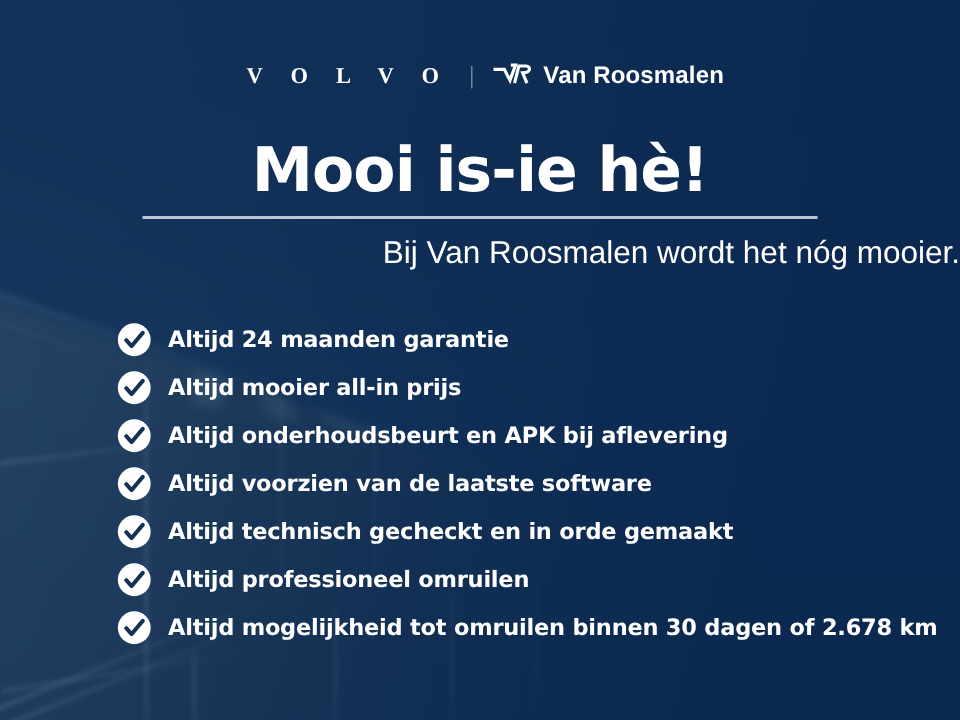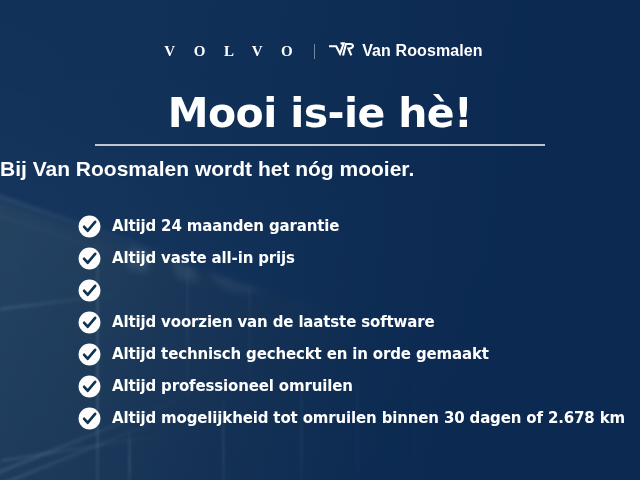--- a/index.html
+++ b/index.html
@@ -183,23 +183,23 @@
   .divider {
     position:absolute;
     top:144px; left:95px;
     width:450px; height:2px;
     background:rgba(255,255,255,.72);
   }
 
   .subhead {
     position:absolute;
     top:156px; left:0; right:0;
-    text-align:left;
+    text-align:right;
     font-family:"Liberation Sans", sans-serif;
-    font-weight:700;
+    font-weight:400;
     font-size:21px;
     line-height:26px;
     color:#ffffff;
   }
 
   
   .checklist {
     position:absolute;
     top:215px; left:78px;
     display:flex;
@@ -286,27 +286,28 @@
               <circle cx="12" cy="12" r="11.4" fill="#ffffff"></circle>
               <path d="M6.4 12.3 L10.2 16.4 L17.9 7.2" fill="none" stroke="#123257" stroke-width="2.8" stroke-linecap="round" stroke-linejoin="round"></path>
             </svg></span>
           <span class="check-label">Altijd 24 maanden garantie</span>
         </li>
         <li class="check-item">
           <span class="check-icon"><svg viewBox="0 0 24 24" width="23" height="23">
               <circle cx="12" cy="12" r="11.4" fill="#ffffff"></circle>
               <path d="M6.4 12.3 L10.2 16.4 L17.9 7.2" fill="none" stroke="#123257" stroke-width="2.8" stroke-linecap="round" stroke-linejoin="round"></path>
             </svg></span>
-          <span class="check-label">Altijd vaste all-in prijs</span>
-        </li>
-        <li class="check-item">
-          <span class="check-icon"><svg viewBox="0 0 24 24" width="23" height="23">
-              <circle cx="12" cy="12" r="11.4" fill="#ffffff"></circle>
-              <path d="M6.4 12.3 L10.2 16.4 L17.9 7.2" fill="none" stroke="#123257" stroke-width="2.8" stroke-linecap="round" stroke-linejoin="round"></path>
-            </svg></span>
+          <span class="check-label">Altijd mooier all-in prijs</span>
+        </li>
+        <li class="check-item">
+          <span class="check-icon"><svg viewBox="0 0 24 24" width="23" height="23">
+              <circle cx="12" cy="12" r="11.4" fill="#ffffff"></circle>
+              <path d="M6.4 12.3 L10.2 16.4 L17.9 7.2" fill="none" stroke="#123257" stroke-width="2.8" stroke-linecap="round" stroke-linejoin="round"></path>
+            </svg></span>
+          <span class="check-label">Altijd onderhoudsbeurt en APK bij aflevering</span>
         </li>
         <li class="check-item">
           <span class="check-icon"><svg viewBox="0 0 24 24" width="23" height="23">
               <circle cx="12" cy="12" r="11.4" fill="#ffffff"></circle>
               <path d="M6.4 12.3 L10.2 16.4 L17.9 7.2" fill="none" stroke="#123257" stroke-width="2.8" stroke-linecap="round" stroke-linejoin="round"></path>
             </svg></span>
           <span class="check-label">Altijd voorzien van de laatste software</span>
         </li>
         <li class="check-item">
           <span class="check-icon"><svg viewBox="0 0 24 24" width="23" height="23">

